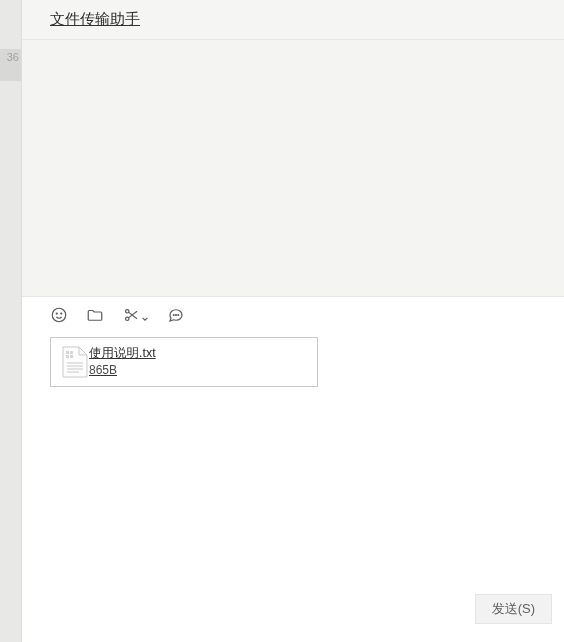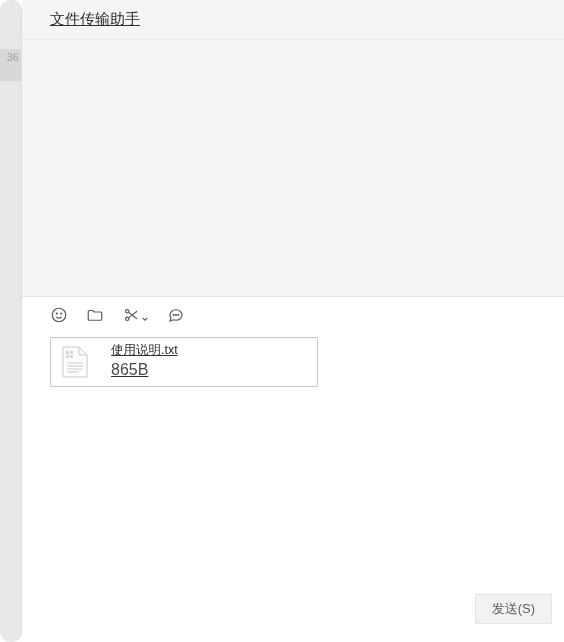--- a/index.html
+++ b/index.html
@@ -12,21 +12,20 @@
       background: #fff;
       overflow: hidden;
       position: relative;
     }
     .container { display: flex; height: 100%; }
     .sidebar {
       width: 22px;
       background: #e8e8e7;
       flex-shrink: 0;
       border-right: 1px solid #dcdcdc;
-      border-radius: 10px;
     }
     .sidebar-badge {
       margin-top: 49px;
       color: #9fa0a0;
       font-size: 11px;
       text-align: right;
       padding-right: 2px;
       background: #d8d8d7;
       height: 32px;
       line-height: 16px;
@@ -67,30 +66,30 @@
       background: #fff;
       padding: 4px 28px 0 28px;
     }
     .file-card {
       width: 268px;
       height: 50px;
       border: 1px solid #c9c9c9;
       display: flex;
       align-items: center;
       padding: 6px 10px;
-      gap: 22px;
+      gap: 0;
       background: #fff;
     }
     .file-thumb {
       width: 28px; height: 34px;
       flex-shrink: 0;
     }
     .file-meta { display: flex; flex-direction: column; line-height: 1.35; }
     .file-name { font-size: 12.5px; color: #2b2b2b; }
-    .file-size { font-size: 16px; color: #4a4a4a; }
+    .file-size { font-size: 12px; color: #4a4a4a; }
     .compose-input {
       flex: 1;
       background: #fff;
     }
     .footer {
       position: absolute;
       bottom: 18px;
       right: 12px;
     }
     .send-btn {

